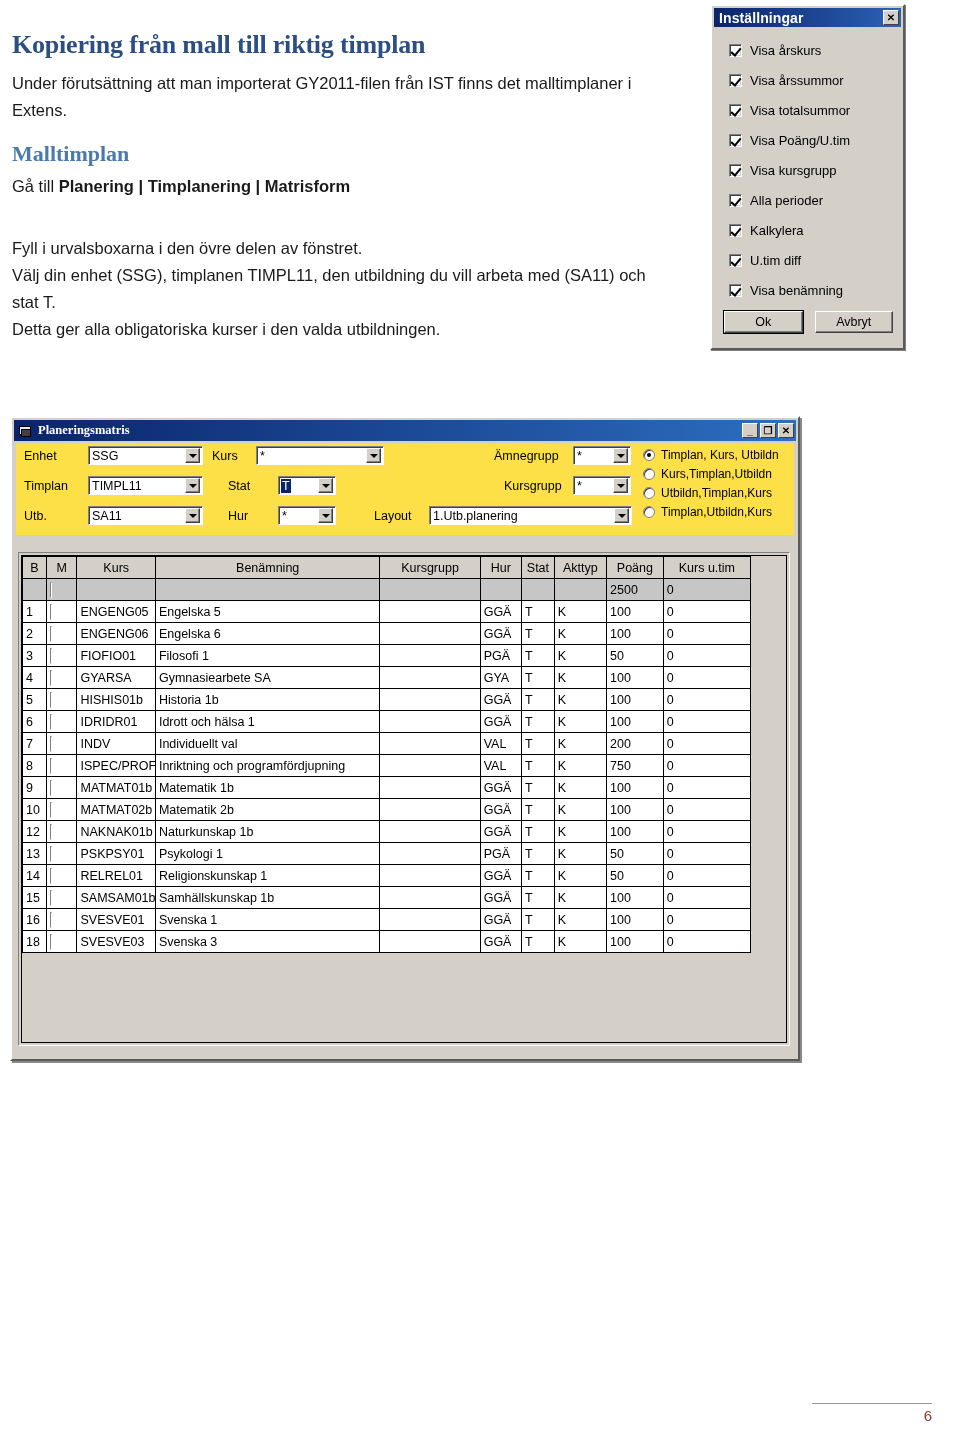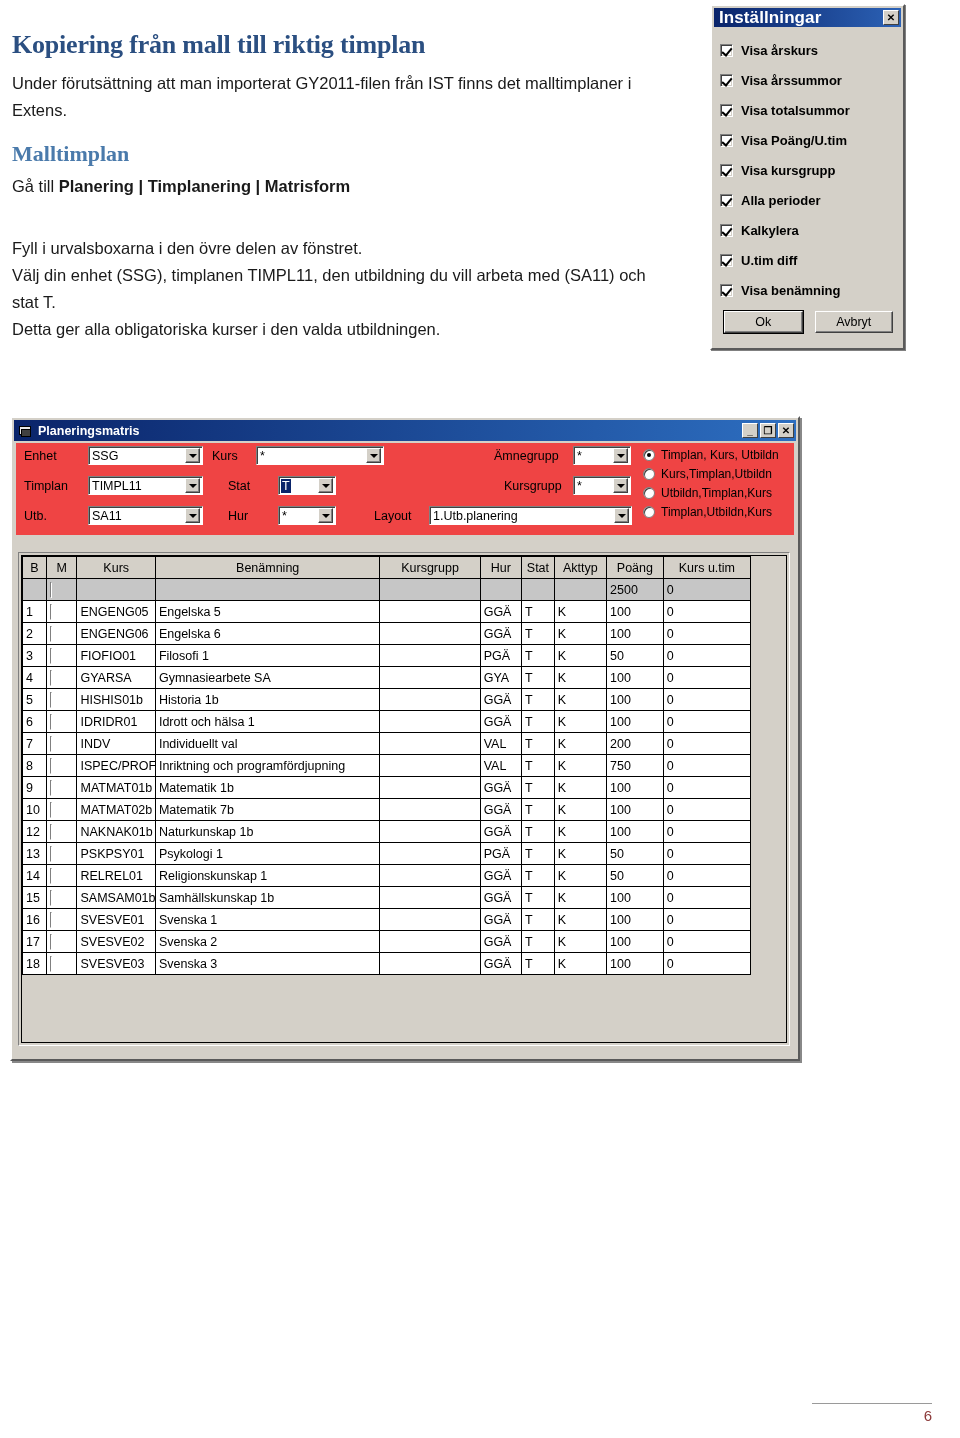--- a/index.html
+++ b/index.html
@@ -67,42 +67,42 @@
   #settings-dialog .title-bar {
     height: 19px;
     margin: 2px 2px 0 2px;
     background: linear-gradient(to right, #0a246a, #2c62b6);
     display: flex;
     align-items: center;
     padding: 0 2px 0 5px;
   }
   #settings-dialog .title-text {
     color: #ffffff;
-    font-size: 17px;
+    font-size: 14px;
     font-weight: bold;
     font-family: "Liberation Sans", sans-serif;
     flex: 1;
     letter-spacing: 0.1px;
   }
   .titlebtn {
     width: 16px; height: 15px;
     background: #d4d0c8;
     border-top: 1px solid #ffffff;
     border-left: 1px solid #ffffff;
     border-right: 1px solid #404040;
     border-bottom: 1px solid #404040;
     font-size: 10px;
     line-height: 13px;
     text-align: center;
     color: #000;
     font-family: "Liberation Sans", sans-serif;
     font-weight: bold;
     box-sizing: border-box;
   }
-  .chk-list { padding: 8px 0 0 8px; font-weight: bold; }
+  .chk-list { padding: 8px 0 0 17px; }
   .chk-row {
     display: flex;
     align-items: center;
     height: 30px;
   }
   .chk-box {
     width: 13px; height: 13px;
     background: #ffffff;
     border-top: 1px solid #808080;
     border-left: 1px solid #808080;
@@ -180,29 +180,29 @@
     position: relative;
     flex: none;
   }
   .mw-icon .s1 { position:absolute; left:1px; top:2px; width:12px; height:9px; background:#e8e8e8; border:1px solid #000; box-sizing:border-box;}
   .mw-icon .s2 { position:absolute; left:3px; top:5px; width:10px; height:8px; background:#404040; border:1px solid #000; box-sizing:border-box;}
   .mw-title-text {
     flex: 1;
     color: #fff;
     font-size: 12.5px;
     font-weight: bold;
-    font-family: Liberation Sans, sans-serif;
+    font-family: Liberation Serif, serif;
   }
   .mw-btns { display: flex; gap: 2px; }
 
   .toolbar {
     position: relative;
     height: 92px;
     margin: 2px 4px 0 4px;
-    background: #ef4444;
+    background: #fde047;
   }
   .tb-label {
     position: absolute;
     font-size: 12.5px;
     color: #000;
     font-family: "Liberation Sans", sans-serif;
     white-space: nowrap;
   }
   .combo {
     position: absolute;
@@ -703,21 +703,21 @@
               <td class="">GGÄ</td>
               <td class="">T</td>
               <td class="">K</td>
               <td class="right">100</td>
               <td class="right">0</td>
             </tr>
             <tr>
               <td class="c-num">10</td>
               <td class="c-mark"><span class="cellcheck"></span></td>
               <td class="c-kurs">MATMAT02b</td>
-              <td class="c-benam">Matematik 7b</td>
+              <td class="c-benam">Matematik 2b</td>
               <td class="c-grp"></td>
               <td class="">GGÄ</td>
               <td class="">T</td>
               <td class="">K</td>
               <td class="right">100</td>
               <td class="right">0</td>
             </tr>
             <tr>
               <td class="c-num">12</td>
               <td class="c-mark"><span class="cellcheck"></span></td>
@@ -764,32 +764,20 @@
               <td class="">T</td>
               <td class="">K</td>
               <td class="right">100</td>
               <td class="right">0</td>
             </tr>
             <tr>
               <td class="c-num">16</td>
               <td class="c-mark"><span class="cellcheck"></span></td>
               <td class="c-kurs">SVESVE01</td>
               <td class="c-benam">Svenska 1</td>
-              <td class="c-grp"></td>
-              <td class="">GGÄ</td>
-              <td class="">T</td>
-              <td class="">K</td>
-              <td class="right">100</td>
-              <td class="right">0</td>
-            </tr>
-            <tr>
-              <td class="c-num">17</td>
-              <td class="c-mark"><span class="cellcheck"></span></td>
-              <td class="c-kurs">SVESVE02</td>
-              <td class="c-benam">Svenska 2</td>
               <td class="c-grp"></td>
               <td class="">GGÄ</td>
               <td class="">T</td>
               <td class="">K</td>
               <td class="right">100</td>
               <td class="right">0</td>
             </tr>
             <tr>
               <td class="c-num">18</td>
               <td class="c-mark"><span class="cellcheck"></span></td>

